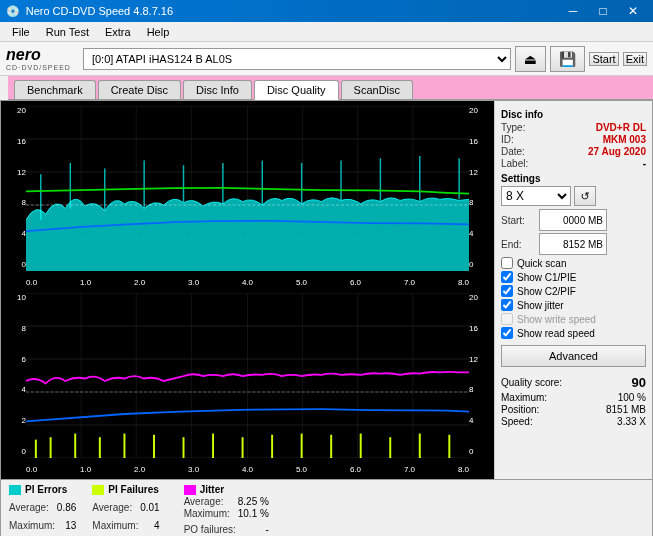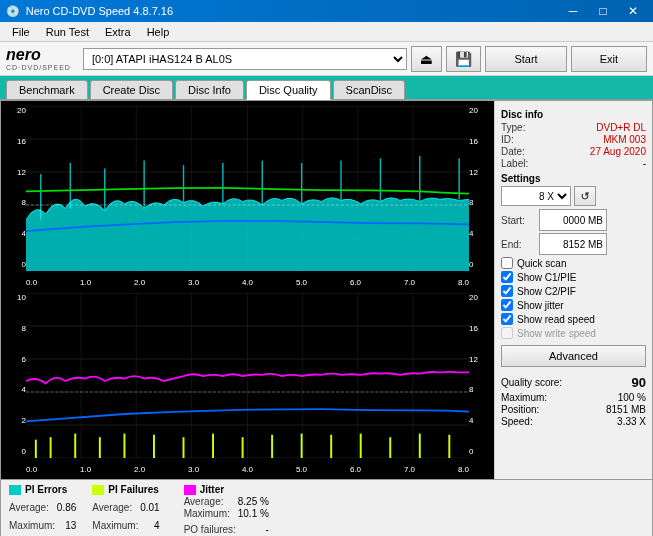--- a/index.html
+++ b/index.html
@@ -70,35 +70,36 @@
       height: 26px;
       min-width: 28px;
       border: 1px solid #999;
       background: linear-gradient(to bottom, #f8f8f8, #e0e0e0);
       cursor: pointer;
       display: flex; align-items: center; justify-content: center;
       font-size: 14px;
       padding: 0 8px;
     }
     .start-btn, .exit-btn {
-      height: 26px;
+      height: 14px;
       border: 1px solid #999;
       background: linear-gradient(to bottom, #f8f8f8, #e0e0e0);
       cursor: pointer;
       font-size: 11px;
-      padding: 0 28px;
+      padding: 0 2px;
     }
 
     
     .tabs {
-      background: #14b8a6;
+      background: #f9a8d4;
       border-bottom: 1px solid #999;
       display: flex;
       padding: 4px 6px 0;
       gap: 2px;
+      margin-left: 8px;
     }
     .tab {
       padding: 3px 12px;
       border: 1px solid #999;
       border-bottom: none;
       background: #e0e0e0;
       cursor: pointer;
       font-size: 11px;
       border-radius: 3px 3px 0 0;
     }
@@ -186,35 +187,34 @@
       font-size: 10px;
       margin-bottom: 2px;
       margin-top: 4px;
     }
     .info-row {
       display: flex;
       justify-content: space-between;
       margin-bottom: 1px;
     }
     .info-label { color: #333; }
-    .info-value { color: #cc0000; font-weight: normal; }
+    .info-value { color: #cc0000; font-weight: bold; }
     .info-value.normal { color: #000; }
     .settings-row {
       display: flex;
       align-items: center;
       gap: 3px;
       margin-bottom: 3px;
     }
     .speed-select {
       width: 70px;
       height: 20px;
       border: 1px solid #999;
       background: white;
-      font-size: 10px;
-      text-align: right;
+      font-size: 12px;
     }
     .refresh-btn {
       width: 22px; height: 20px;
       border: 1px solid #999;
       background: linear-gradient(to bottom, #f8f8f8, #e0e0e0);
       cursor: pointer;
       font-size: 11px;
       display: flex; align-items: center; justify-content: center;
     }
     .mb-input {
@@ -515,26 +515,26 @@
     </div>
     <div class="checkbox-row">
       <input type="checkbox" checked="" style="">
       <span class="checkbox-label">Show C2/PIF</span>
     </div>
     <div class="checkbox-row">
       <input type="checkbox" checked="" style="">
       <span class="checkbox-label">Show jitter</span>
     </div>
     <div class="checkbox-row">
+      <input type="checkbox" disabled="" style="">
+      <span class="checkbox-label" style="color:#999">Show write speed</span>
+    </div>
+    <div class="checkbox-row">
       <input type="checkbox" checked="" style="">
       <span class="checkbox-label">Show read speed</span>
-    </div>
-    <div class="checkbox-row">
-      <input type="checkbox" disabled="" style="">
-      <span class="checkbox-label" style="color:#999">Show write speed</span>
     </div>
 
     <button class="advanced-btn">Advanced</button>
 
     <div class="quality-row">
       <span class="quality-label">Quality score:</span>
       <span class="quality-value">90</span>
     </div>
 
     <div class="progress-row">

